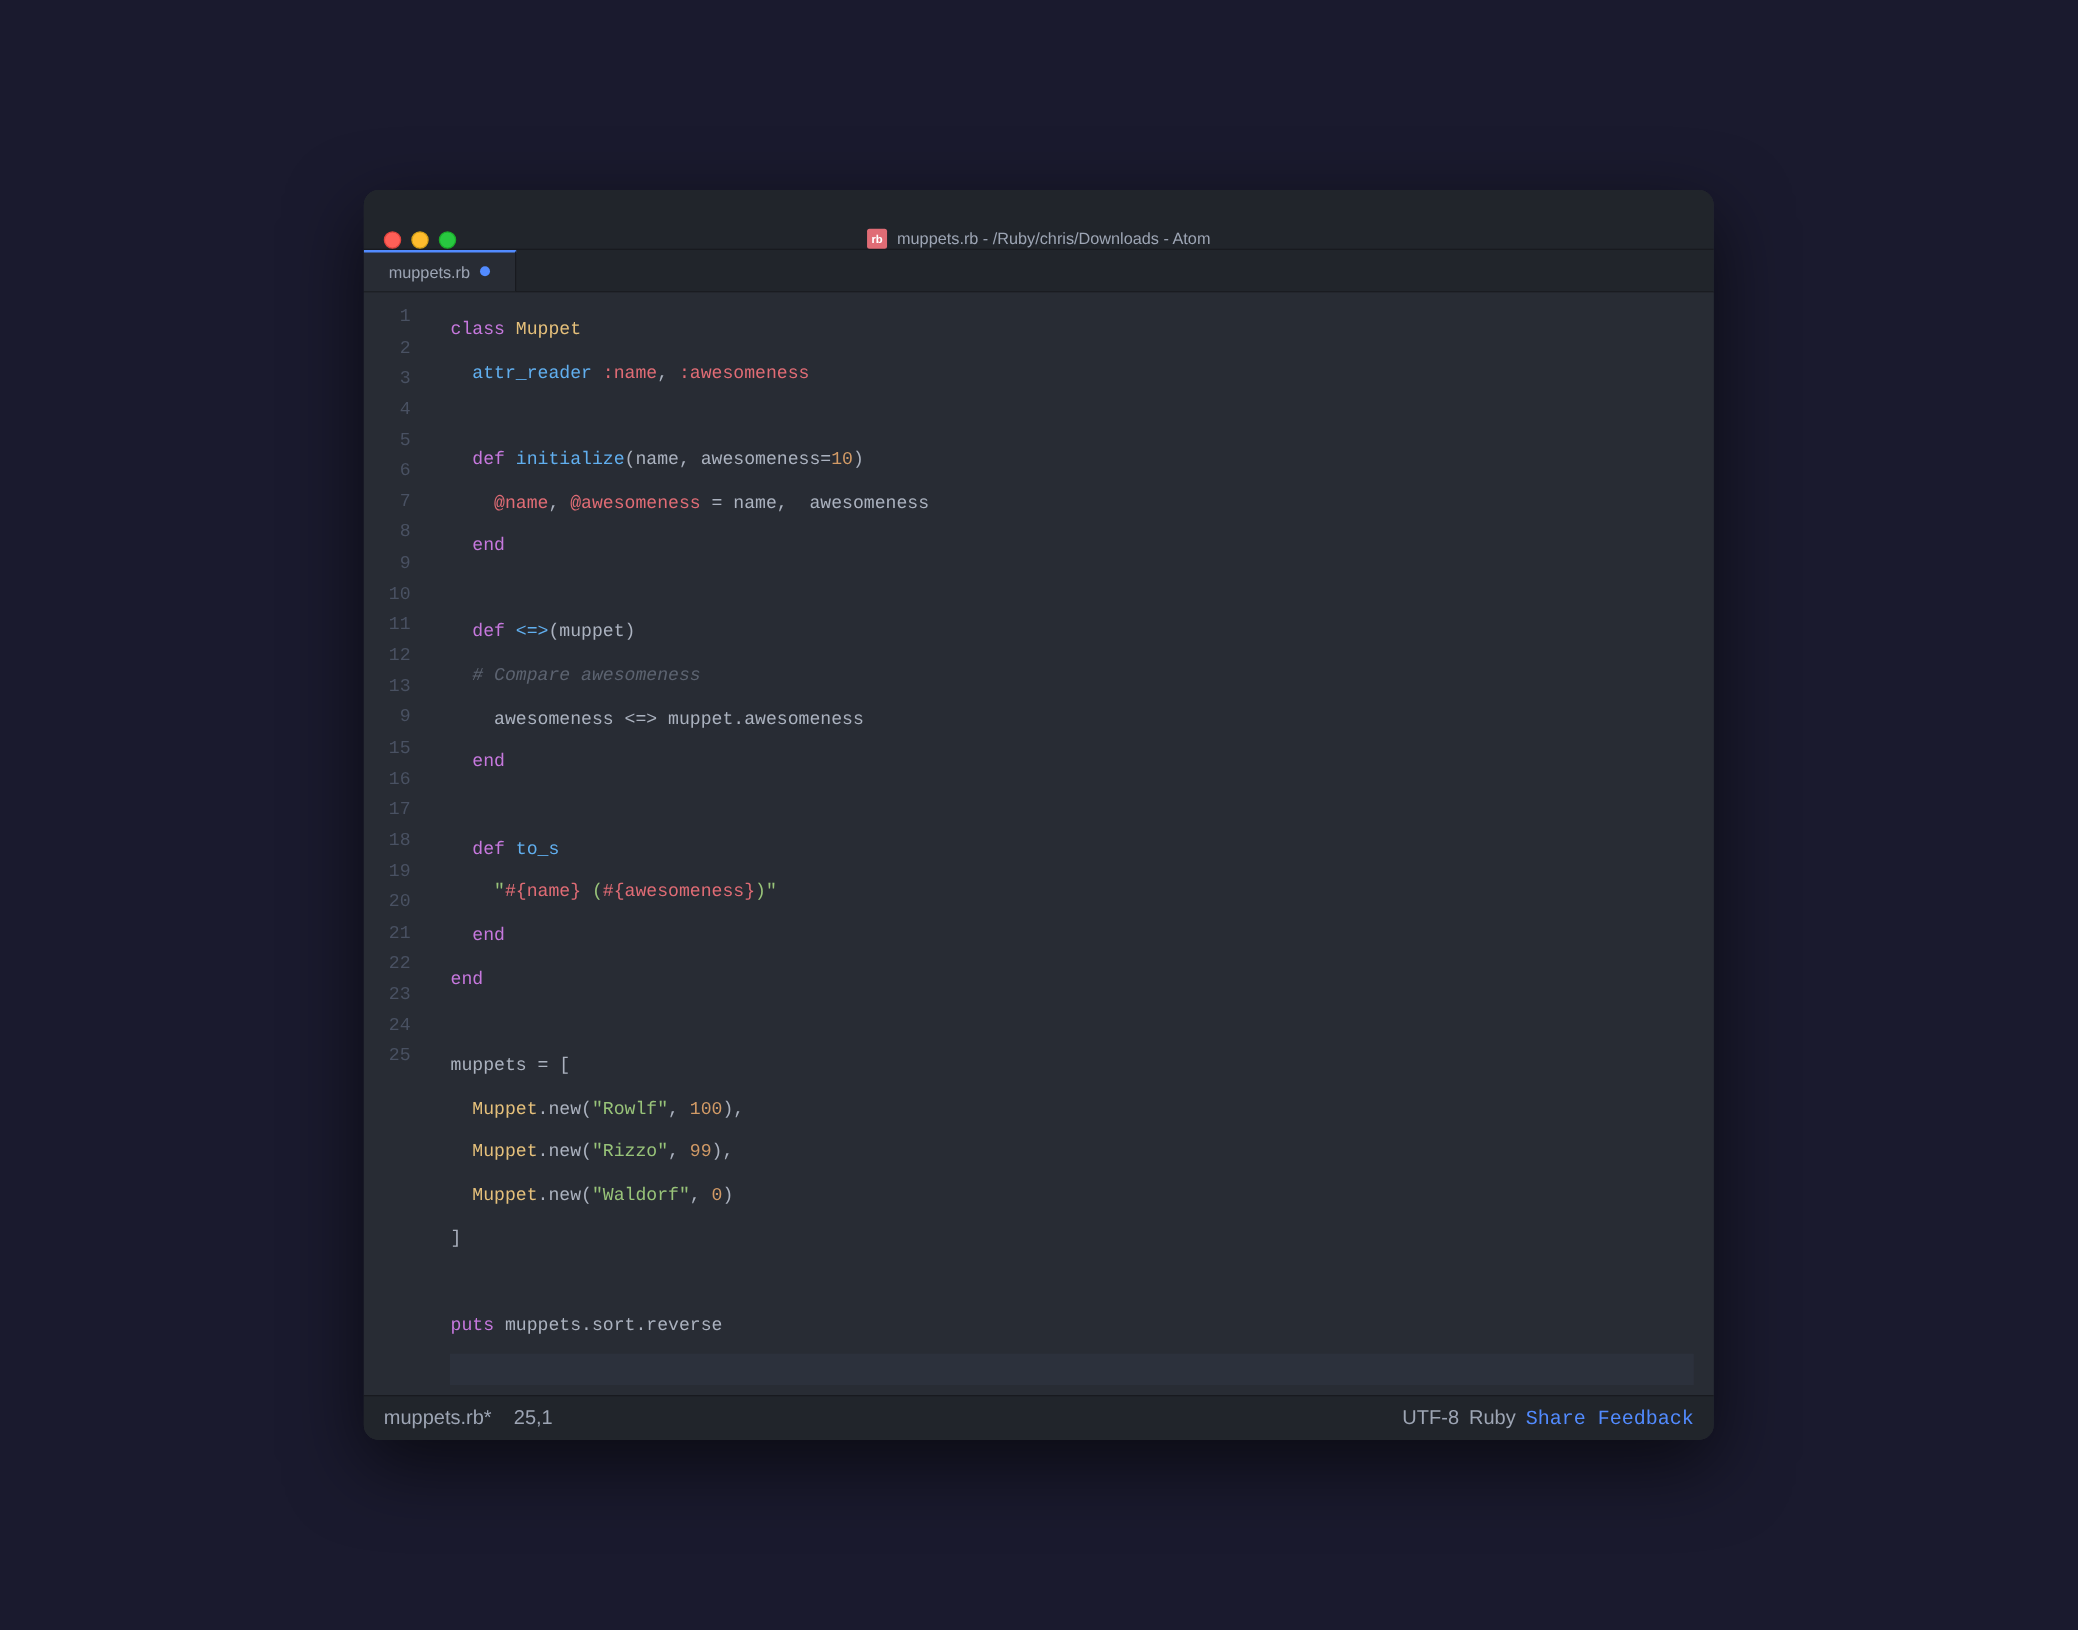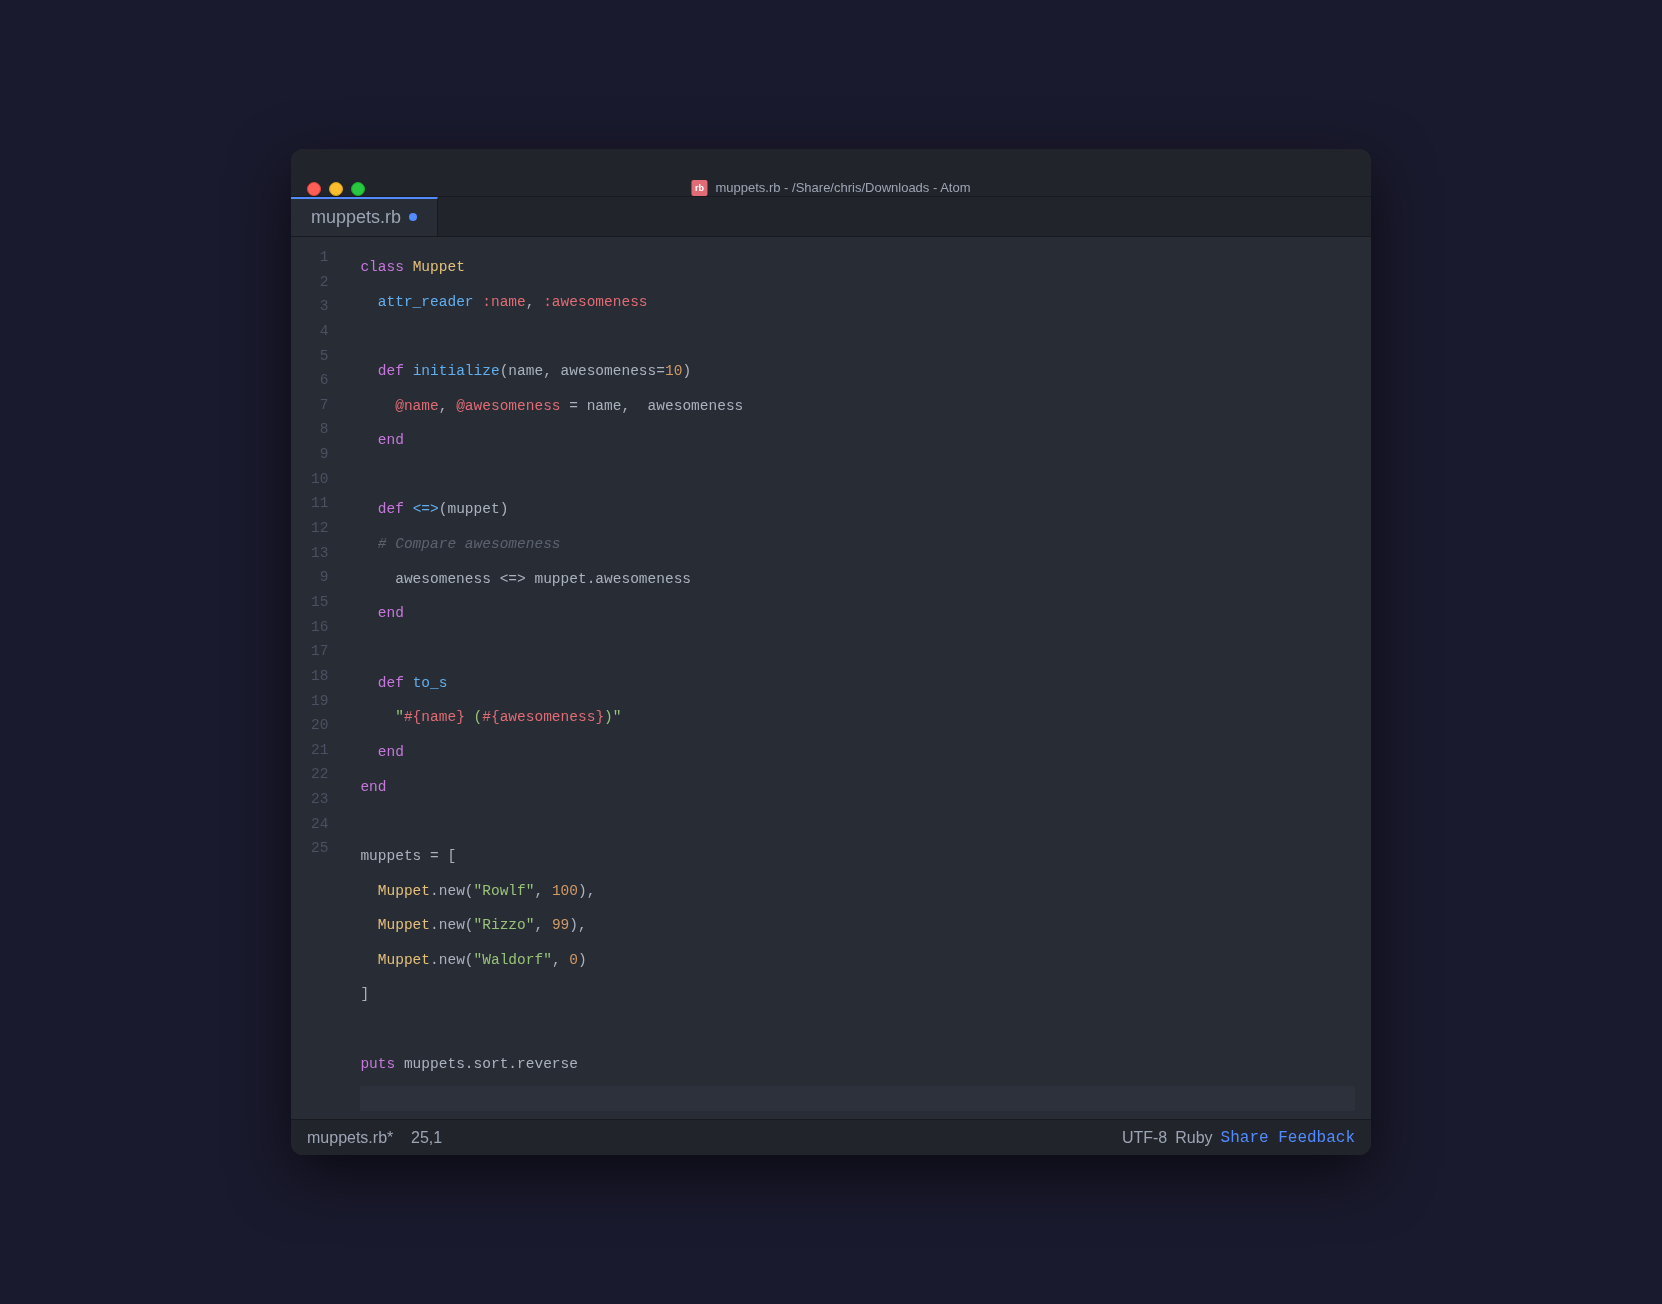--- a/index.html
+++ b/index.html
@@ -72,21 +72,21 @@
     }
 
     .tab-bar {
       background: #21252b;
       display: flex;
       border-bottom: 1px solid #181a1f;
     }
 
     .tab {
       padding: 8px 20px;
-      font-size: 18px;
+      font-size: 13px;
       color: #9da5b4;
       border-right: 1px solid #181a1f;
       display: flex;
       align-items: center;
       gap: 8px;
       background: #282c34;
       border-top: 2px solid #528bff;
     }
 
     .tab-modified {
@@ -177,21 +177,21 @@
 <div class="window">
 
   <div class="titlebar">
     <div class="traffic-lights">
       <div class="traffic-light close"></div>
       <div class="traffic-light minimize"></div>
       <div class="traffic-light maximize"></div>
     </div>
     <div class="title">
       <div class="title-icon">rb</div>
-      <span>muppets.rb - /Share/chris/Downloads - Atom</span>
+      <span>muppets.rb - /Ruby/chris/Downloads - Atom</span>
     </div>
   </div>
 
   <div class="tab-bar">
     <div class="tab">
       <span>muppets.rb</span>
       <div class="tab-modified"></div>
     </div>
   </div>
 

